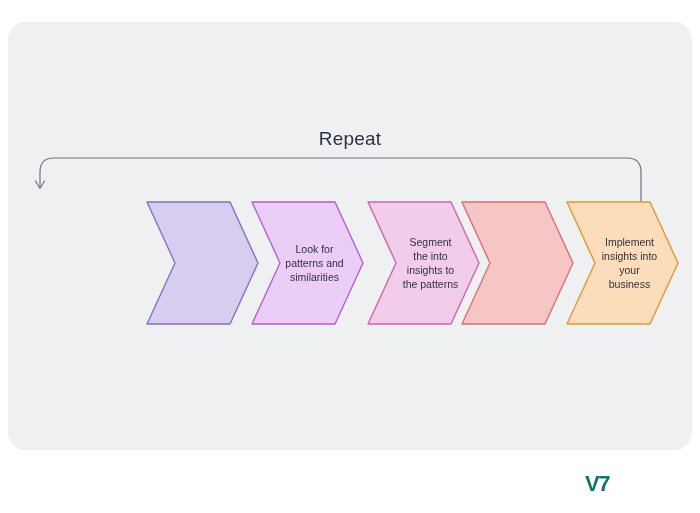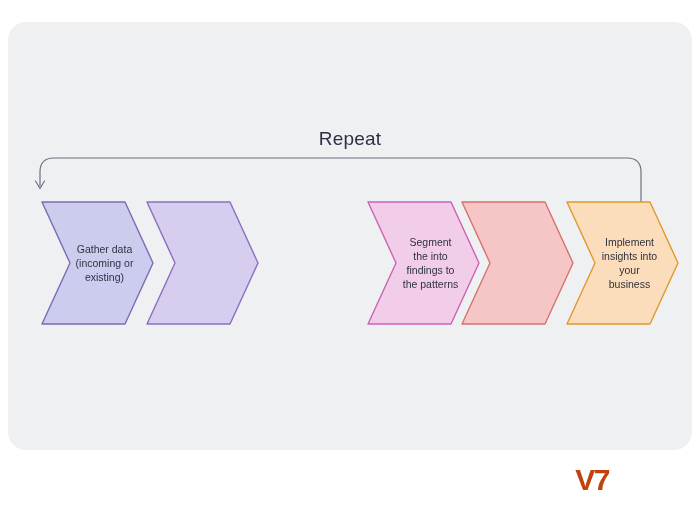--- a/index.html
+++ b/index.html
@@ -38,67 +38,67 @@
     position:relative;z-index:2;
     text-align:center;
     font-size:10.5px;line-height:14px;
     color:#2f3240;
     width:74px;
     margin-left:14px;
   }
 
   .logo{
     position:absolute;right:16px;bottom:16px;
-    font-size:30px;font-weight:bold;color:#c2410c;
+    font-size:22px;font-weight:bold;color:#0f766e;
     letter-spacing:-1.5px;
     font-family:"Liberation Sans","DejaVu Sans",sans-serif;
   }
 </style>
 </head>
 <body>
 
 <div id="stage">
 
   <div class="card"></div>
 
   <div class="repeat-label">Repeat</div>
 
   <svg class="loop-svg" viewBox="0 0 700 513" xmlns="http://www.w3.org/2000/svg">
     <path d="M 641 232 L 641 172 Q 641 158 627 158 L 54 158 Q 40 158 40 172 L 40 186" fill="none" stroke="#6b7280" stroke-width="1.2" stroke-linecap="round"></path>
     <path d="M 35.5 181 L 40 188.5 L 44.5 181" fill="none" stroke="#6b7280" stroke-width="1.2" stroke-linecap="round" stroke-linejoin="round"></path>
   </svg>
 
   <div class="flow">
 
-    <div class="chev" style="left:0px;width:115px;">
-      <svg viewBox="0 0 115 126" preserveAspectRatio="none">
-        <polygon points="2,2 85,2 113,63 85,124 2,124 30,63" fill="#ccccef" stroke="#7b6bb5" stroke-width="1.4" stroke-linejoin="round"></polygon>
-      </svg>
-      <div class="label">
-        <div>Gather data</div>
-        <div>(incoming or</div>
-        <div>existing)</div>
-      </div>
-    </div>
 
     <div class="chev" style="left:105px;width:115px;">
       <svg viewBox="0 0 115 126" preserveAspectRatio="none">
         <polygon points="2,2 85,2 113,63 85,124 2,124 30,63" fill="#d6cdef" stroke="#8a6fc0" stroke-width="1.4" stroke-linejoin="round"></polygon>
       </svg>
     </div>
 
+    <div class="chev" style="left:210px;width:115px;">
+      <svg viewBox="0 0 115 126" preserveAspectRatio="none">
+        <polygon points="2,2 85,2 113,63 85,124 2,124 30,63" fill="#eccdf5" stroke="#b062c9" stroke-width="1.4" stroke-linejoin="round"></polygon>
+      </svg>
+      <div class="label">
+        <div>Look for</div>
+        <div>patterns and</div>
+        <div>similarities</div>
+      </div>
+    </div>
 
     <div class="chev" style="left:326px;width:115px;">
       <svg viewBox="0 0 115 126" preserveAspectRatio="none">
         <polygon points="2,2 85,2 113,63 85,124 2,124 30,63" fill="#f2cde9" stroke="#cc63b4" stroke-width="1.4" stroke-linejoin="round"></polygon>
       </svg>
       <div class="label">
         <div>Segment</div>
         <div>the into</div>
-        <div>findings to</div>
+        <div>insights to</div>
         <div>the patterns</div>
       </div>
     </div>
 
     <div class="chev" style="left:420px;width:115px;">
       <svg viewBox="0 0 115 126" preserveAspectRatio="none">
         <polygon points="2,2 85,2 113,63 85,124 2,124 30,63" fill="#f6c6c6" stroke="#d4736f" stroke-width="1.4" stroke-linejoin="round"></polygon>
       </svg>
     </div>
 

